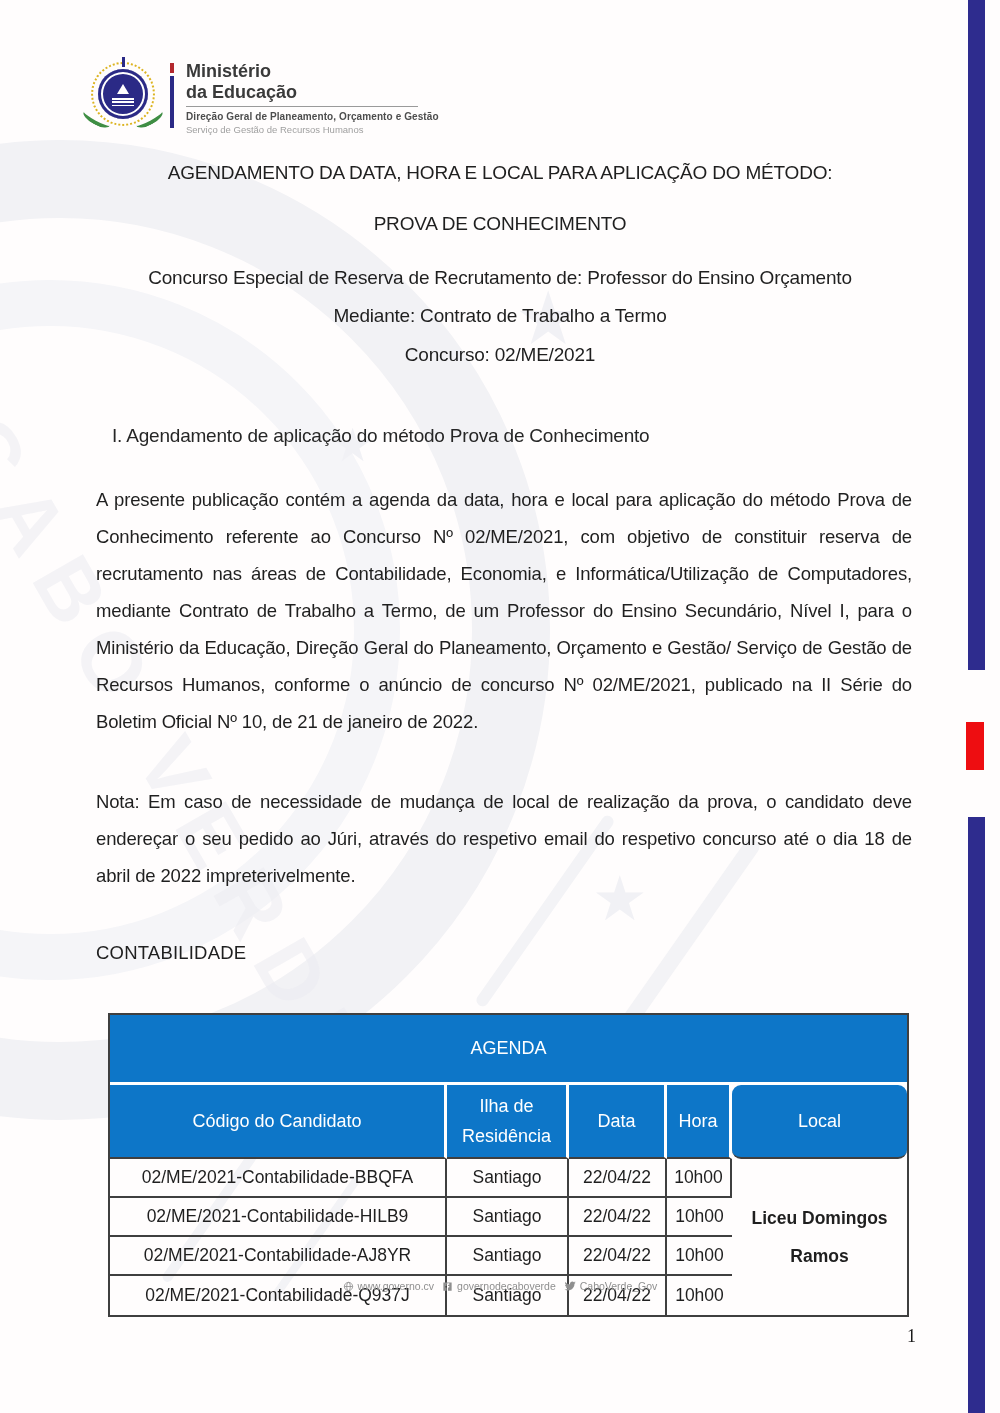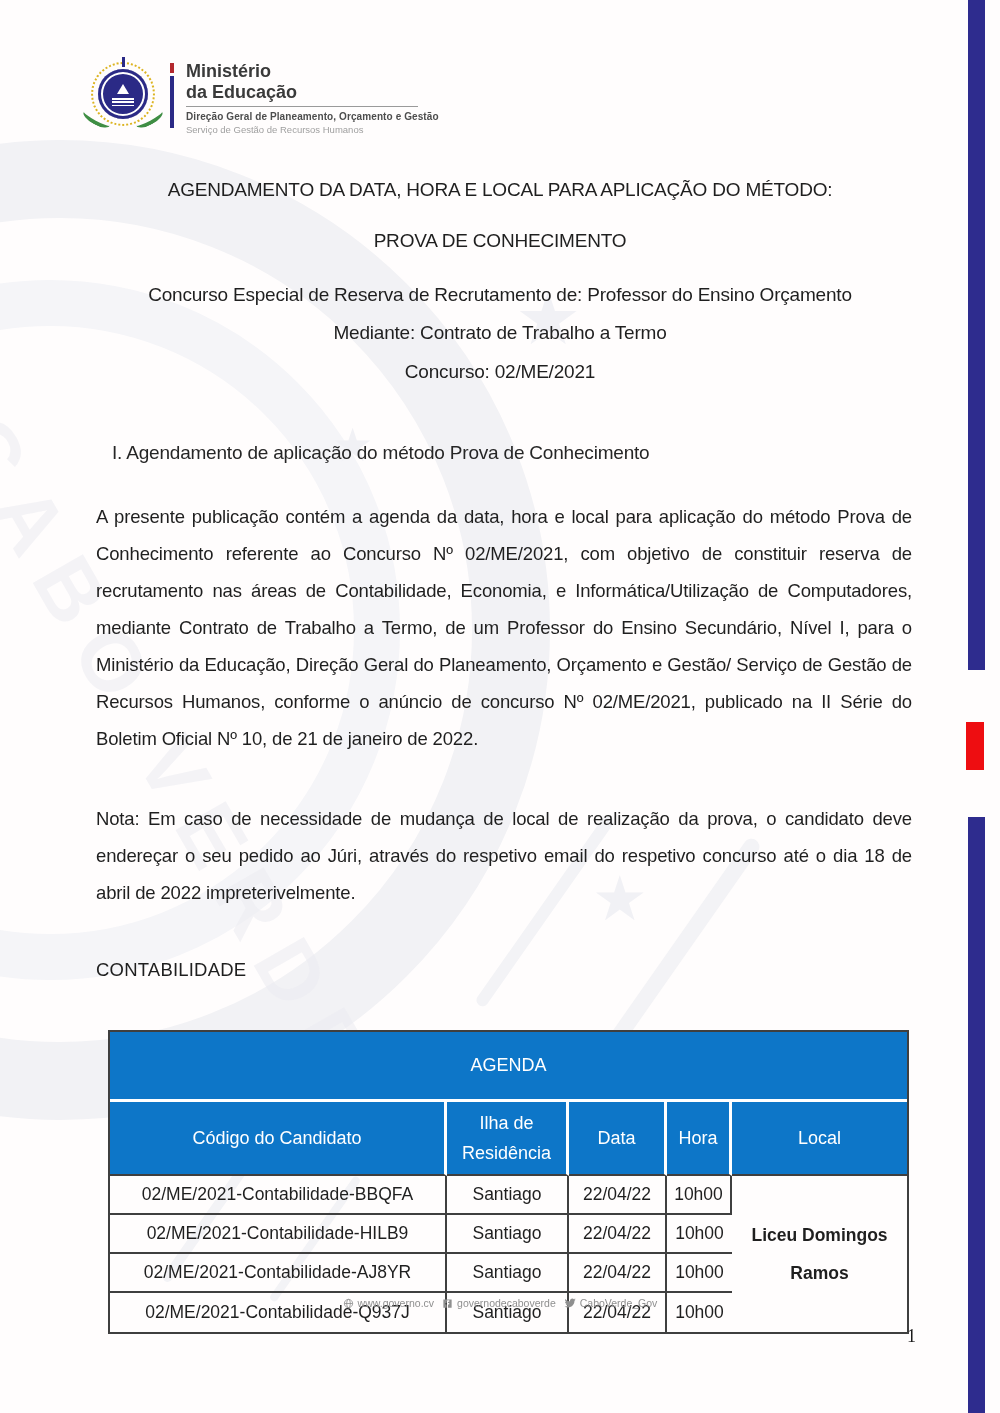--- a/index.html
+++ b/index.html
@@ -60,21 +60,21 @@
   .logo-sep .red  { height: 10px; background: #b3282e; margin-bottom: 3px; }
   .logo-sep .blue { height: 52px; background: #2b2a86; }
   .logo-text { padding-top: 1px; }
   .ministry-name { font-size: 18px; font-weight: bold; color: #3a3a3a; line-height: 21px; }
   .logo-divider { border: none; border-top: 1.5px solid #9a9a9a; margin: 3px 0 4px 0; width: 232px; }
   .dept1 { font-size: 10px; font-weight: bold; color: #4d4d4d; letter-spacing: 0.1px; }
   .dept2 { font-size: 9.5px; color: #a0a0a0; margin-top: 2px; }
 
   
   .doc-title { text-align: center; font-size: 19px; color: #1f1f1f; letter-spacing: -0.2px; }
-  .t1 { margin-top: 39px; }
+  .t1 { margin-top: 22px; }
   .t2 { margin-top: 29px; }
   .t3 { margin-top: 32px; }
   .t4 { margin-top: 16px; }
   .t5 { margin-top: 17px; }
 
   
   .body-wrap { padding: 0 88px 0 96px; }
   .section-heading { margin-top: 59px; padding-left: 16px; font-size: 19px; letter-spacing: -0.2px; }
   .para { margin-top: 34px; font-size: 18.5px; line-height: 37px; text-align: justify; letter-spacing: -0.15px; color: #1f1f1f; }
   .para.note { margin-top: 43px; }
@@ -82,21 +82,21 @@
 
   
   .table-wrap { margin: 49px 0 0 12px; }
   table.agenda { border-collapse: separate; border-spacing: 0; width: 797px; border: 2px solid #3f3f3f;
                  font-size: 17.5px; color: #1f1f1f; table-layout: fixed; }
   .agenda col.c1 { width: 337px; } .agenda col.c2 { width: 122px; } .agenda col.c3 { width: 98px; }
   .agenda col.c4 { width: 65px; }  .agenda col.c5 { width: 175px; }
   .agenda th { background: #0d76c8; color: #ffffff; font-weight: normal; font-size: 18px; text-align: center; vertical-align: middle; }
   .agenda th.banner { height: 70px; border-bottom: 3px solid #ffffff; }
   .agenda tr.cols th { height: 74px; border-bottom: 2px solid #3f3f3f; border-right: 3px solid #ffffff; line-height: 30px; }
-  .agenda tr.cols th:last-child { border-right: none; }
+  .agenda tr.cols th:last-child { border-right: none; border-radius: 9px; }
   .agenda td { background: transparent; height: 39px; text-align: center; vertical-align: middle;
                border-right: 2px solid #3f3f3f; border-bottom: 2px solid #3f3f3f; }
   .agenda td:last-child { border-right: none; }
   .agenda tr:last-child td { border-bottom: none; }
   .agenda td.local { border-bottom: none; line-height: 38px; font-weight: bold; }
 
   
   .page-number { position: absolute; right: 84px; top: 1326px; font-family: "Liberation Serif", serif; font-size: 18px; color: #1a1a1a; }
   .footer { position: absolute; left: 0; bottom: 25px; width: 100%;
             display: flex; justify-content: center; align-items: center; gap: 8px;

